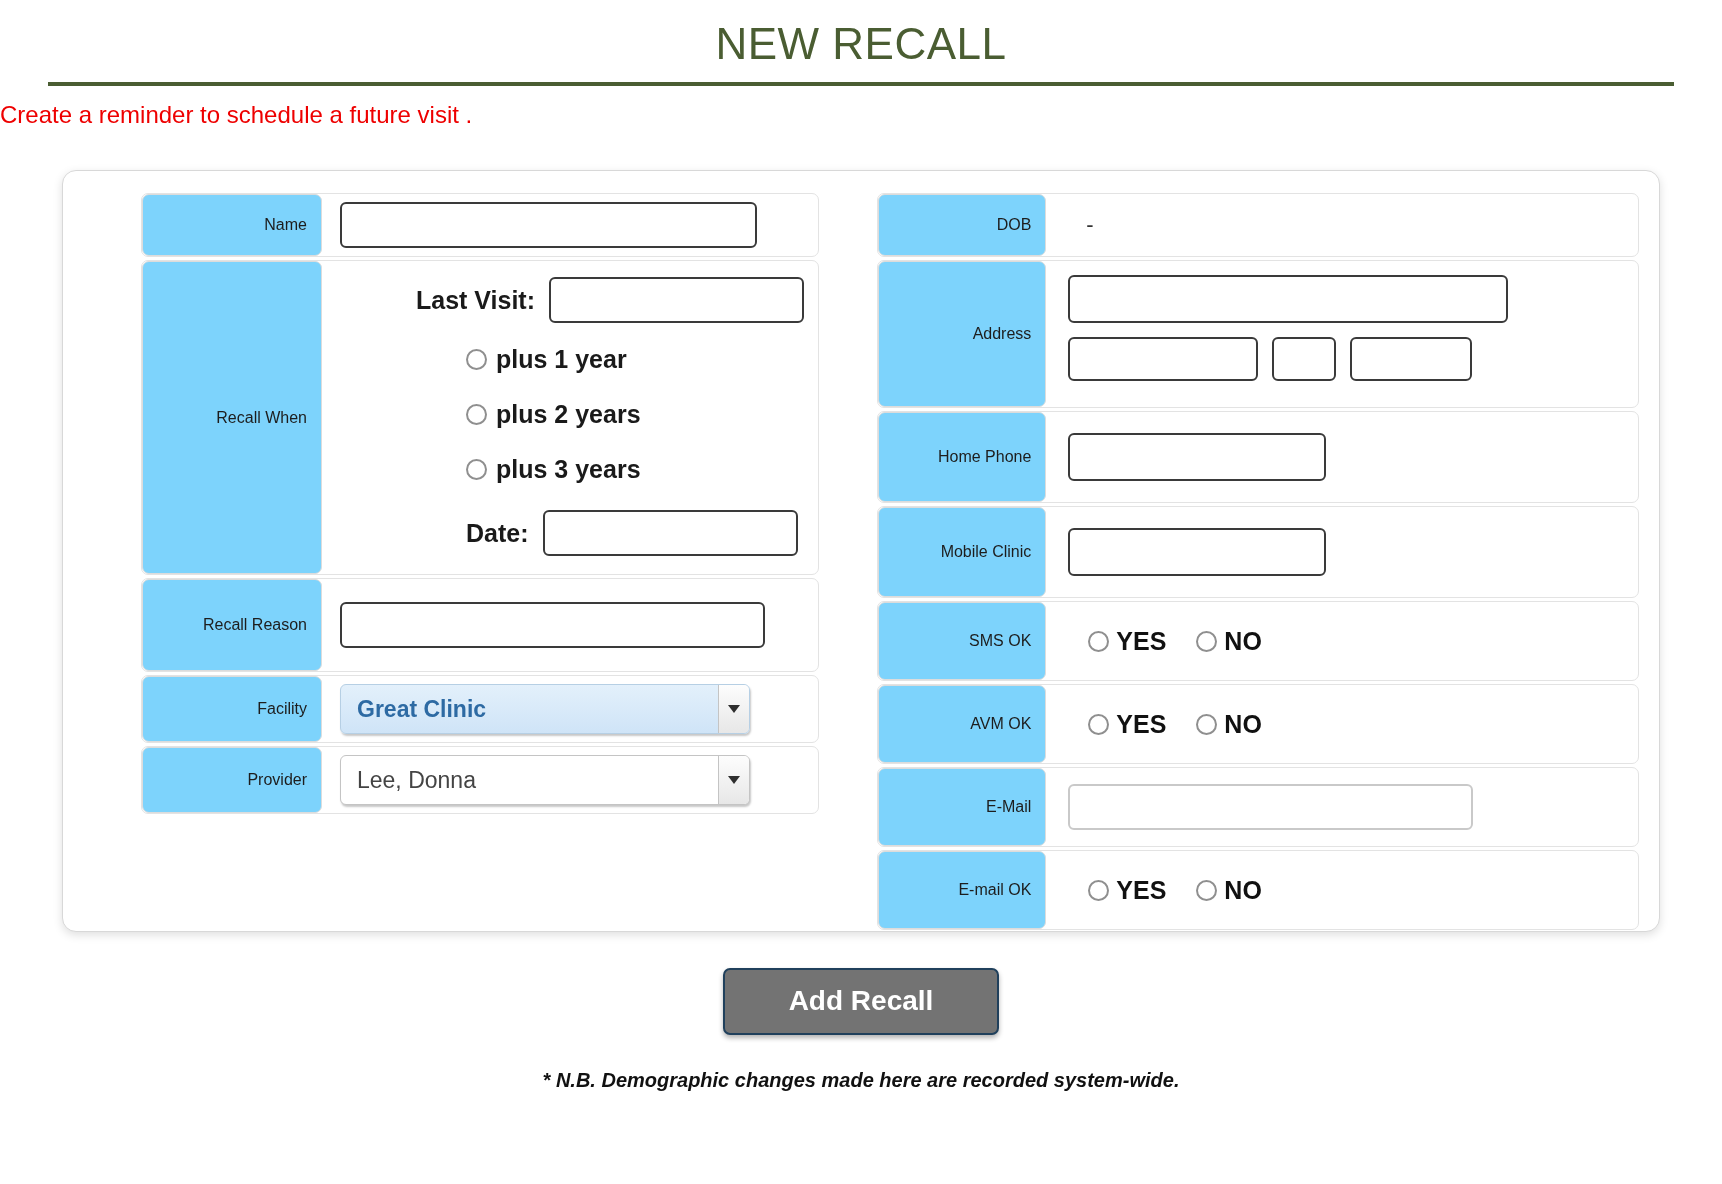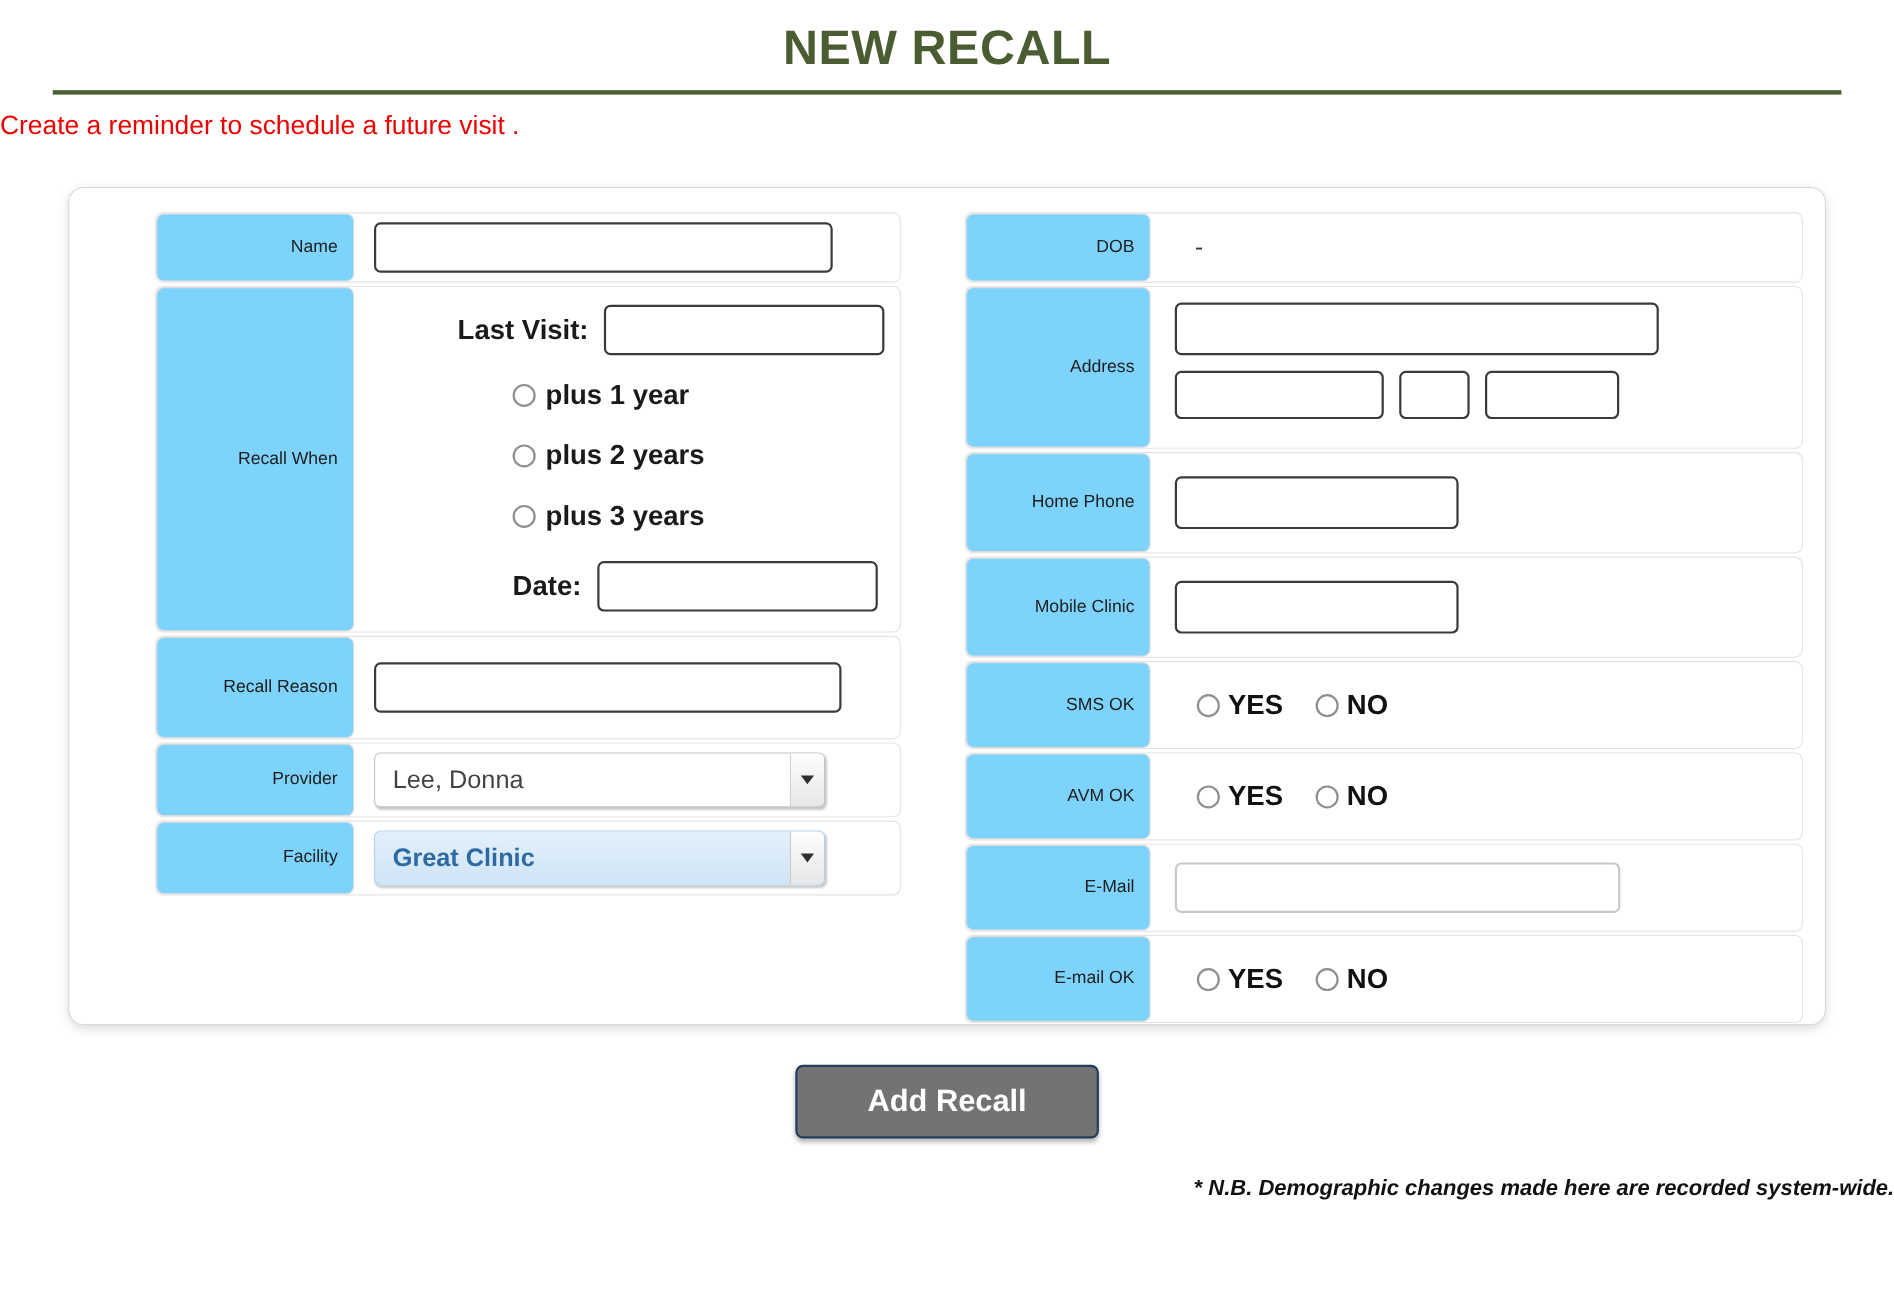--- a/index.html
+++ b/index.html
@@ -12,21 +12,21 @@
     height: 1184px;
     font-family: "Liberation Sans", sans-serif;
     color: #222222;
     overflow: hidden;
   }
 
   
   .page-title {
     text-align: center;
     font-size: 44px;
-    font-weight: bold;
+    font-weight: normal;
     color: #4a5d32;
     letter-spacing: 0.5px;
     margin: 22px 0 16px 0;
     line-height: 1;
   }
   .title-rule {
     height: 4px;
     background: #4a5d32;
     margin: 0 48px 0 48px;
     border: 0;
@@ -274,21 +274,21 @@
     font-family: "Liberation Sans", sans-serif;
     border: 2px solid #20405c;
     border-radius: 7px;
     padding: 16px 64px;
     cursor: pointer;
     box-shadow: 0 3px 5px rgba(0,0,0,0.3);
     line-height: 1.1;
   }
   .note {
     margin-top: 34px;
-    text-align: right;
+    text-align: center;
     font-size: 20px;
     font-style: italic;
     font-weight: bold;
     color: #111111;
   }
 </style>
 </head>
 <body>
 
 <div>
@@ -341,34 +341,34 @@
     </div>
 
     <div class="frow">
       <div class="flabel" style="height:92px;">Recall Reason</div>
       <div class="fval">
         <input class="tinput" style="width: 425px;" type="text" value="">
       </div>
     </div>
 
     <div class="frow">
+      <div class="flabel">Facility</div>
+      <div class="fval">
+        <div class="sel sel-highlight" style="width:410px;">
+          <span class="sel-text">Great Clinic</span>
+          <span class="sel-arrow"></span>
+        </div>
+      </div>
+    </div>
+
+    <div class="frow">
       <div class="flabel">Provider</div>
       <div class="fval">
         <div class="sel" style="width:410px;">
           <span class="sel-text">Lee, Donna</span>
-          <span class="sel-arrow"></span>
-        </div>
-      </div>
-    </div>
-
-    <div class="frow">
-      <div class="flabel">Facility</div>
-      <div class="fval">
-        <div class="sel sel-highlight" style="width:410px;">
-          <span class="sel-text">Great Clinic</span>
           <span class="sel-arrow"></span>
         </div>
       </div>
     </div>
 
   </div>
 
   <div class="col col-right">
 
     <div class="frow">

